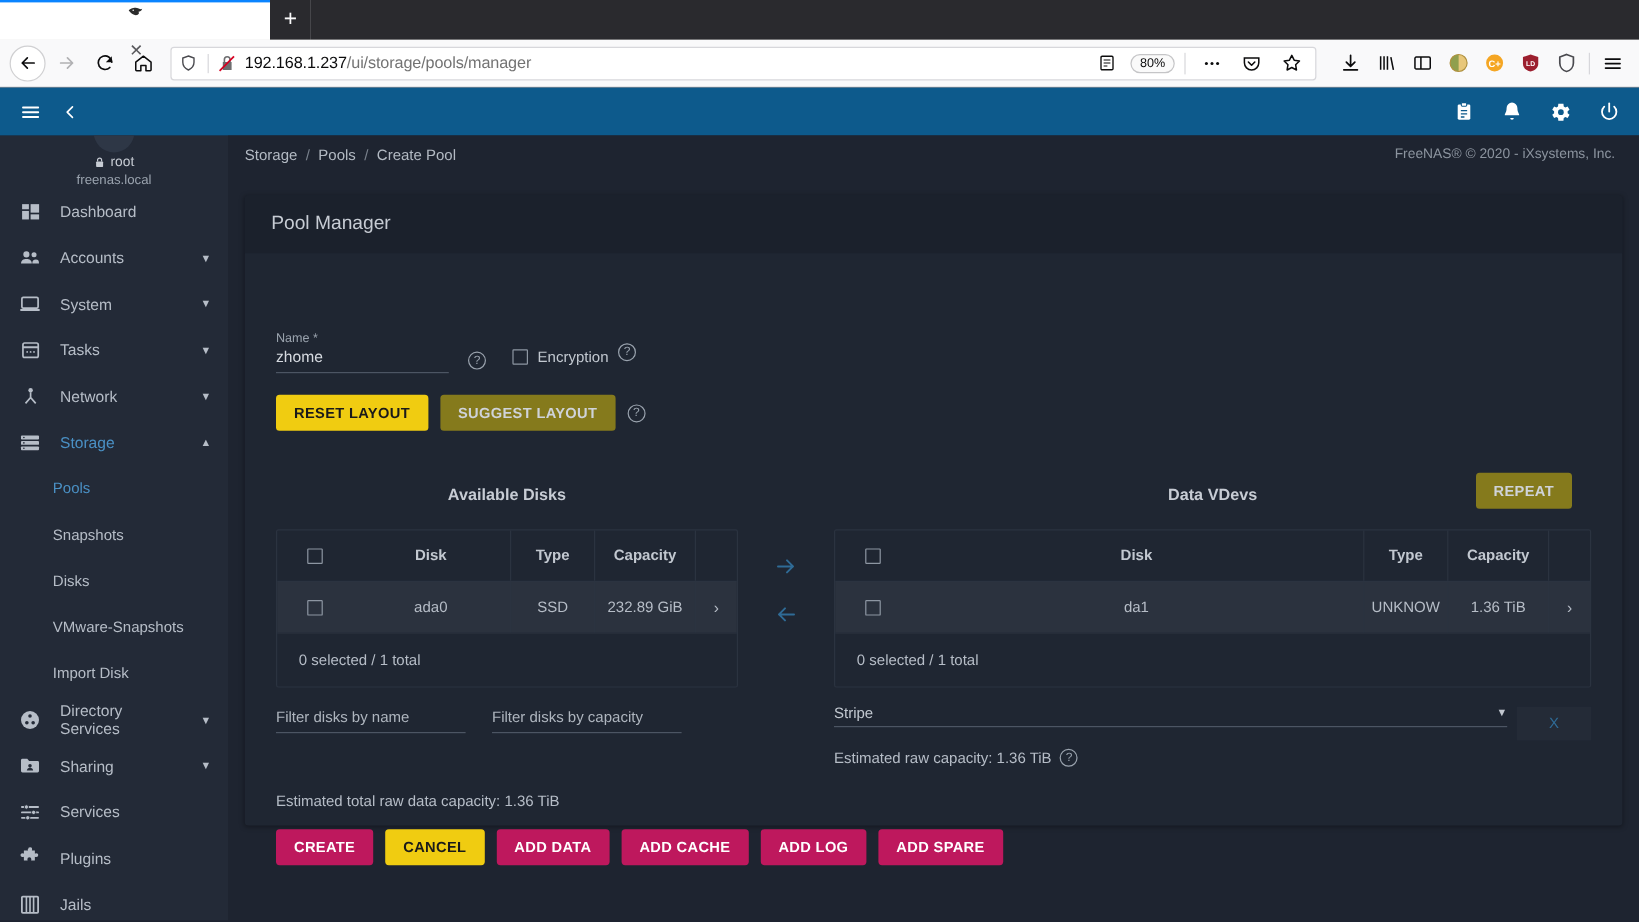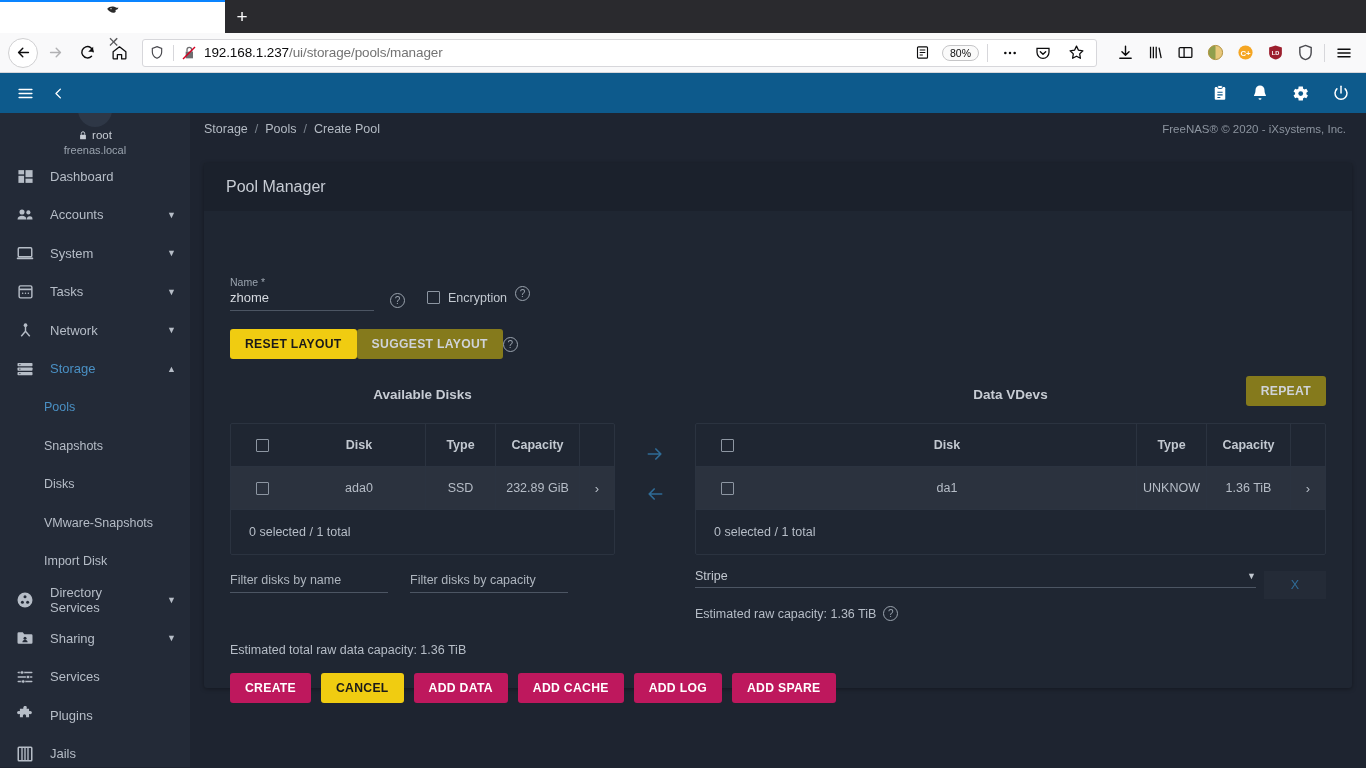--- a/index.html
+++ b/index.html
@@ -150,42 +150,42 @@
     color: #9aa3ae; font-size: 10px; display: flex; align-items: center;
     justify-content: center; flex: 0 0 15px;
   }
   .encryption-wrap { display:flex; align-items:center; gap:8px; margin-left: 22px; margin-bottom: 2px;}
   .cb {
     width: 13px; height: 13px; border: 1.5px solid #8d96a2;
     border-radius: 1px; background: transparent; flex:0 0 13px;
   }
   .enc-label { font-size: 12.5px; color: #c2c8d0; }
 
-  .btn-row { display: flex; align-items: center; gap: 0; margin-top: 18px;}
+  .btn-row { display: flex; align-items: center; gap: 10px; margin-top: 18px;}
   .btn {
     height: 30px; padding: 0 15px; border: none; border-radius: 3px;
     font-size: 12.2px; font-weight: bold; letter-spacing: .3px;
     cursor: pointer; font-family: "Liberation Sans", sans-serif;
     display: flex; align-items: center;
   }
   .btn-yellow { background: #f0cc11; color: #1a1a1a; }
   .btn-olive  { background: #857a1c; color: #cfd3d9; }
   .btn-blue   { background: #be185d; color: #ffffff; text-align: center; }
 
   
-  .panels { display: flex; margin-top: 20px; align-items: flex-start; }
+  .panels { display: flex; margin-top: 38px; align-items: flex-start; }
   .panel-left { width: 385px; }
   .panel-arrows { width: 80px; display: flex; flex-direction: column;
     align-items: center; justify-content: center; padding-top: 62px; gap: 14px; }
   .arrow-btn { width: 44px; height: 26px; display:flex; align-items:center; justify-content:center; color:#2f6b96; }
   .panel-right { flex: 1; position: relative; }
 
   .panel-title-row { height: 30px; display: flex; align-items: center; justify-content: center; position: relative;}
   .panel-title { font-size: 13.5px; color: #c7ccd4; font-weight: bold;}
-  .repeat-btn { position: absolute; right: 0; top: -3px; }
+  .repeat-btn { position: absolute; right: 16px; top: -3px; }
 
   .tbl { margin-top: 14px; background: #1f2632; border: 1px solid #2b3340; border-radius: 2px;}
   .tbl-head { display: flex; height: 43px; align-items: center; border-bottom: 1px solid #2b3340;}
   .th, .td { display: flex; align-items: center; font-size: 12.5px; }
   .th { color: #c2c8d0; font-weight: bold; justify-content: center; height: 43px;}
   .col-cb { width: 62px; justify-content: center; flex: 0 0 62px;}
   .col-disk { flex: 1; justify-content: center; }
   .col-type { width: 70px; flex: 0 0 70px; justify-content: center; border-left: 1px solid #2b3340; height:100%;}
   .col-cap { width: 84px; flex: 0 0 84px; justify-content: center; border-left: 1px solid #2b3340; height:100%;}
   .col-chev { width: 35px; flex: 0 0 35px; justify-content: center; border-left: 1px solid #2b3340; height:100%;}

